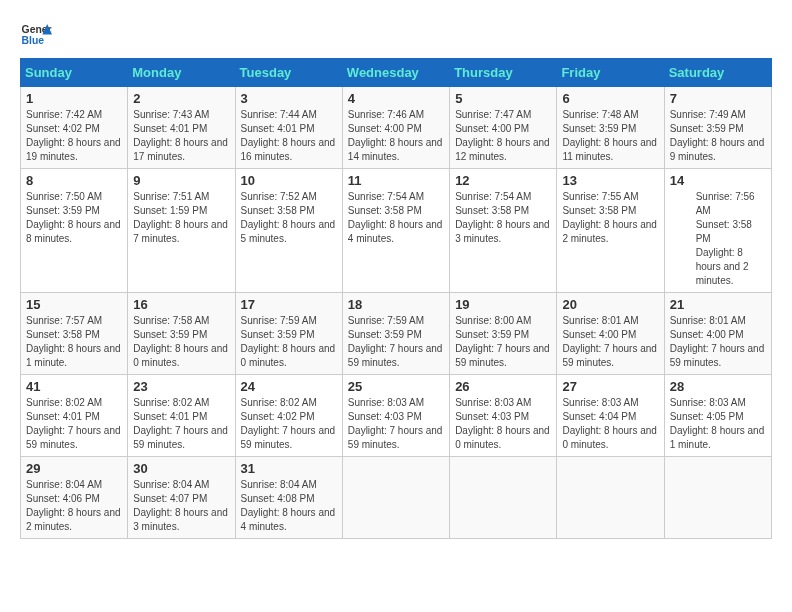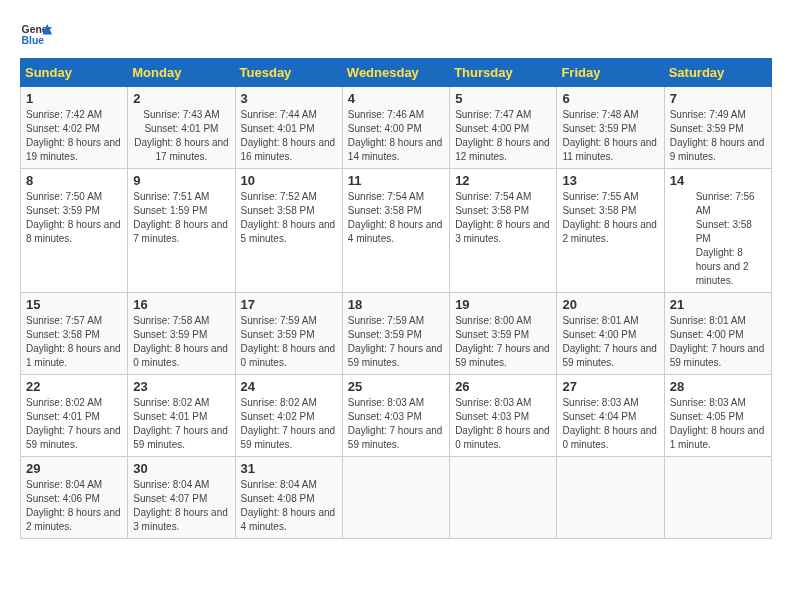--- a/index.html
+++ b/index.html
@@ -37,21 +37,21 @@
     .location-title {
       font-size: 16px;
       color: #555;
     }
     table {
       width: 100%;
       border-collapse: collapse;
     }
     th {
       background-color: #1a6bbf;
-      color: #fde047;
+      color: #5eead4;
       font-size: 13px;
       font-weight: bold;
       padding: 6px 4px;
       text-align: left;
       border: 1px solid #1a6bbf;
     }
     td {
       border: 1px solid #ccc;
       vertical-align: top;
       padding: 4px 5px;
@@ -113,21 +113,21 @@
   <tbody id="calendar-body">
   <tr>
         <td>
           <span class="day-num">1</span>
           <div class="day-info" style="white-space: pre-line;">Sunrise: 7:42 AM
 Sunset: 4:02 PM
 Daylight: 8 hours and 19 minutes.</div>
         </td>
         <td>
           <span class="day-num">2</span>
-          <div class="day-info" style="white-space: pre-line; text-align: center;">Sunrise: 7:43 AM
+          <div class="day-info" style="white-space: pre-line;">Sunrise: 7:43 AM
 Sunset: 4:01 PM
 Daylight: 8 hours and 17 minutes.</div>
         </td>
         <td>
           <span class="day-num">3</span>
           <div class="day-info" style="white-space: pre-line;">Sunrise: 7:44 AM
 Sunset: 4:01 PM
 Daylight: 8 hours and 16 minutes.</div>
         </td>
         <td>
@@ -238,21 +238,21 @@
         </td>
         <td>
           <span class="day-num">21</span>
           <div class="day-info" style="white-space: pre-line;">Sunrise: 8:01 AM
 Sunset: 4:00 PM
 Daylight: 7 hours and 59 minutes.</div>
         </td>
       </tr>
       <tr>
         <td>
-          <span class="day-num">22</span>
+          <span class="day-num">41</span>
           <div class="day-info" style="white-space: pre-line;">Sunrise: 8:02 AM
 Sunset: 4:01 PM
 Daylight: 7 hours and 59 minutes.</div>
         </td>
         <td>
           <span class="day-num">23</span>
           <div class="day-info" style="white-space: pre-line;">Sunrise: 8:02 AM
 Sunset: 4:01 PM
 Daylight: 7 hours and 59 minutes.</div>
         </td>

